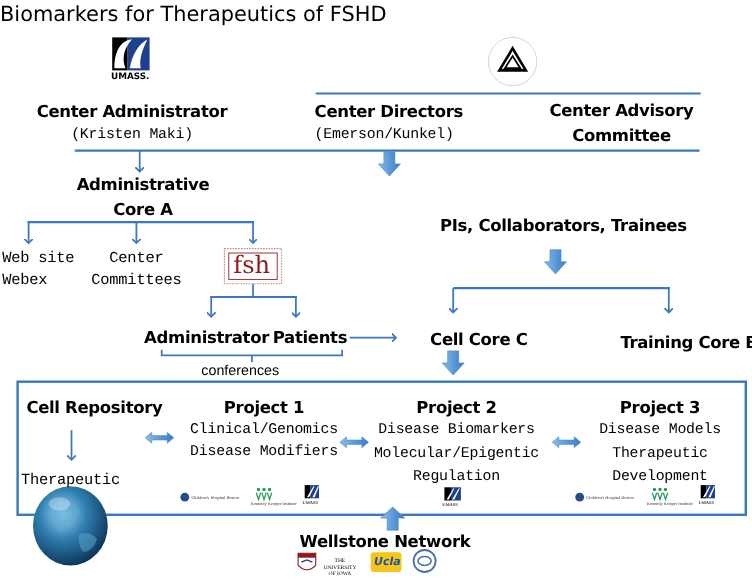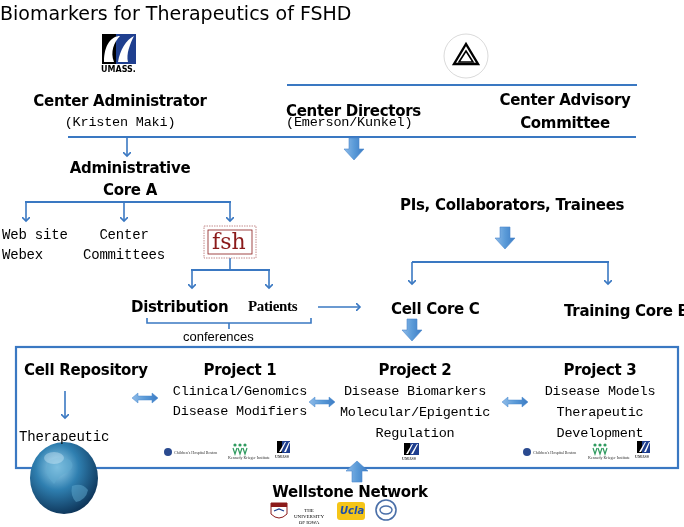--- a/index.html
+++ b/index.html
@@ -158,38 +158,38 @@
 <div class="abs small-logo-text" style="left:275px;top:454px;font-weight:bold;">UMASS</div>
 <div class="abs small-logo-text" style="left:402px;top:456px;font-weight:bold;">UMASS</div>
 <div class="abs small-logo-text" style="left:533px;top:450px;">Children's Hospital Boston</div>
 <div class="abs small-logo-text" style="left:588px;top:455px;">Kennedy Krieger Institute</div>
 <div class="abs small-logo-text" style="left:635px;top:454px;font-weight:bold;">UMASS</div>
 <div class="abs" style="left:293px;top:508px;font-size:5px;font-family:'Liberation Serif',serif;white-space:normal;width:32px;line-height:6px;text-align:center;">THE UNIVERSITY OF IOWA</div>
 
 <div class="abs b c" style="left:30px;top:92px;width:180px;">Center Administrator</div>
 <div class="abs n c" style="left:30px;top:115px;width:180px;">(Kristen Maki)</div>
 
-<div class="abs b" style="left:286px;top:102px;">Center Directors</div>
+<div class="abs b" style="left:286px;top:92px;">Center Directors</div>
 <div class="abs n" style="left:286px;top:115px;">(Emerson/Kunkel)</div>
 
 <div class="abs b c" style="left:480px;top:91px;width:170px;text-align:center;">Center Advisory</div>
 <div class="abs b c" style="left:480px;top:114px;width:170px;">Committee</div>
 
 <div class="abs b c" style="left:40px;top:159px;width:180px;">Administrative</div>
 <div class="abs b c" style="left:40px;top:181px;width:180px;">Core A</div>
 
 <div class="abs n" style="left:2px;top:227px;font-size:14px;">Web site</div>
 <div class="abs n" style="left:2px;top:247px;font-size:14px;">Webex</div>
 <div class="abs n c" style="left:74px;top:227px;width:100px;font-size:14px;">Center</div>
 <div class="abs n c" style="left:74px;top:247px;width:100px;font-size:14px;">Committees</div>
 
 <div class="abs b" style="left:400px;top:196px;">PIs, Collaborators, Trainees</div>
 
-<div class="abs b" style="left:131px;top:298px;">Distribution</div>
-<div class="abs b" style="left:248px;top:298px;font-family:Liberation Serif, serif;">Patients</div>
+<div class="abs b" style="left:131px;top:298px;">Administrator</div>
+<div class="abs b" style="left:248px;top:298px;">Patients</div>
 <div class="abs" style="left:183px;top:329px;font-size:13px;font-family:Liberation Sans, sans-serif;">conferences</div>
 
 <div class="abs b" style="left:371px;top:300px;margin-left:20px;">Cell Core C</div>
 <div class="abs b" style="left:564px;top:302px;text-align:center;">Training Core B</div>
 
 <div class="abs b" style="left:24px;top:361px;">Cell Repository</div>
 <div class="abs n" style="left:19px;top:429px;font-size:14px;">Therapeutic</div>
 
 <div class="abs b c" style="left:170px;top:361px;width:140px;">Project 1</div>
 <div class="abs n c" style="left:160px;top:384px;width:160px;">Clinical/Genomics</div>

